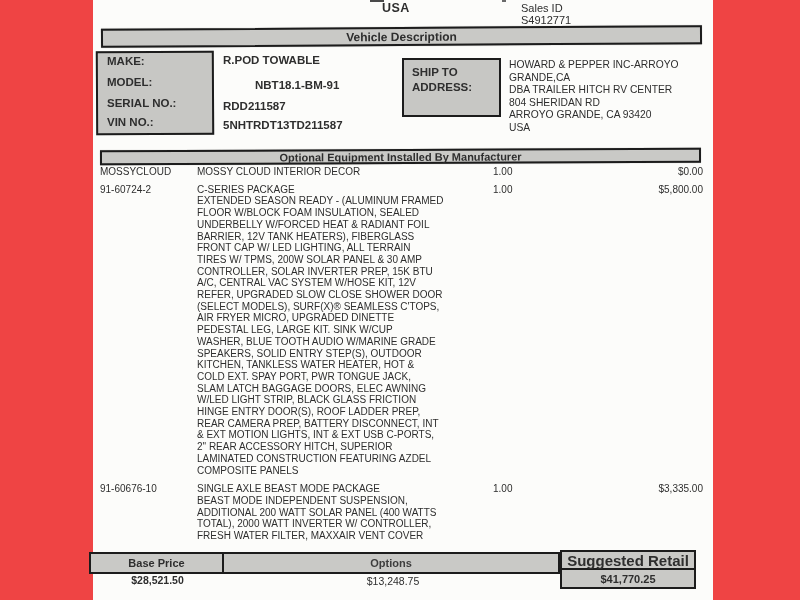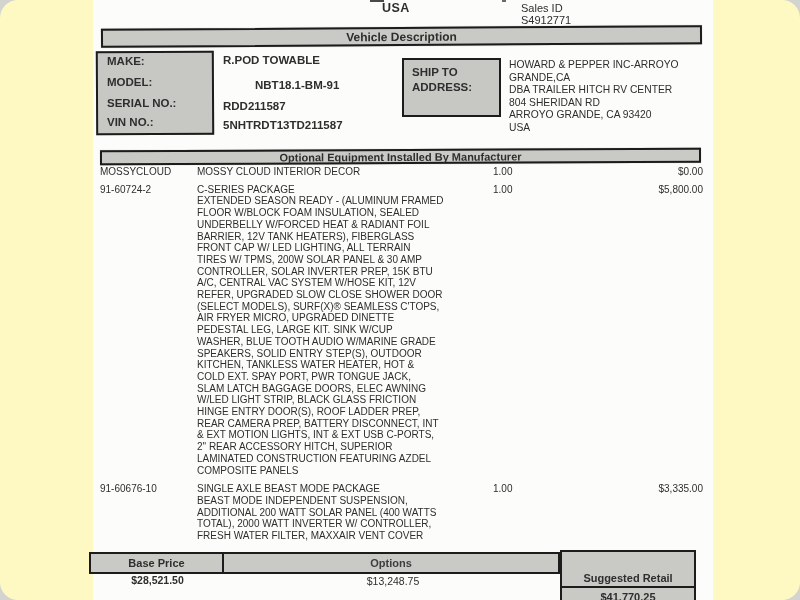--- a/index.html
+++ b/index.html
@@ -3,21 +3,21 @@
 <meta charset="utf-8">
 <style>
   * { margin:0; padding:0; box-sizing:border-box; }
   html,body { width:800px; height:600px; overflow:hidden; }
   body {
     font-family:"Liberation Sans", sans-serif;
     background:#d3d3d0;
     color:#2e2e2e;
     position:relative;
   }
-  .canvas { position:absolute; inset:0; width:800px; height:600px; background:#fef9c3;border-radius:18px; }
+  .canvas { position:absolute; inset:0; width:800px; height:600px; background:#ef4444; }
   .paper {
     position:absolute; left:93px; top:0; width:620px; height:600px;
     background:#fcfcfa;
   }
   .paper > div, .paper > span { position:absolute; }
   .pre { white-space:pre-line; }
 
   
   .frag1 { left:277px; top:0; width:14px; height:3px; border-top:2px solid #4a4a4a; }
   .frag2 { left:409px; top:0; width:4px; height:3px; border-top:2px solid #6a6a6a; }
@@ -65,21 +65,21 @@
   .t-cell { display:flex; align-items:center; justify-content:center; font-weight:bold; font-size:11px; }
   .t-base { width:133px; border-right:2px solid #1c1c1c; }
   .t-opt  { flex:1; color:#3d3d3d;text-align:center; }
   .t-base-val { left:-4px; top:574px; width:137px; text-align:center; font-size:10.5px; font-weight:bold; }
   .t-opt-val  { left:133px; top:575px; width:334px; text-align:center; font-size:10.5px; }
 
   .sr-box { left:467px; top:550px; width:136px; border:2px solid #1c1c1c; background:#c9c9c6; }
   .sr-head {
     height:18px; border-bottom:2px solid #1c1c1c;
     display:flex; align-items:center; justify-content:center;
-    font-weight:bold; font-size:11px;margin-top:18px;
+    font-weight:bold; font-size:15px;
   }
   .sr-val {
     height:17px; display:flex; align-items:center; justify-content:center;
     font-weight:bold; font-size:11px;
   }
 </style>
 </head>
 <body>
 
 <div class="canvas">

